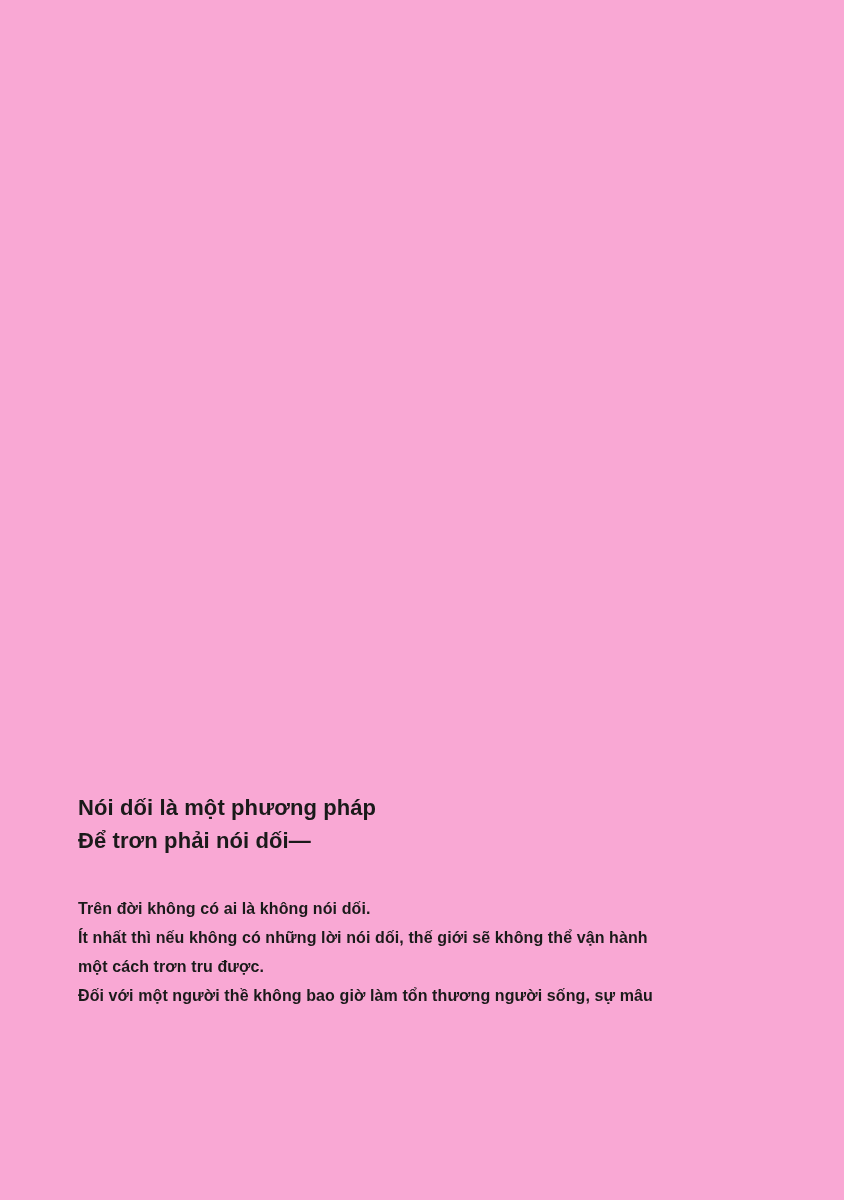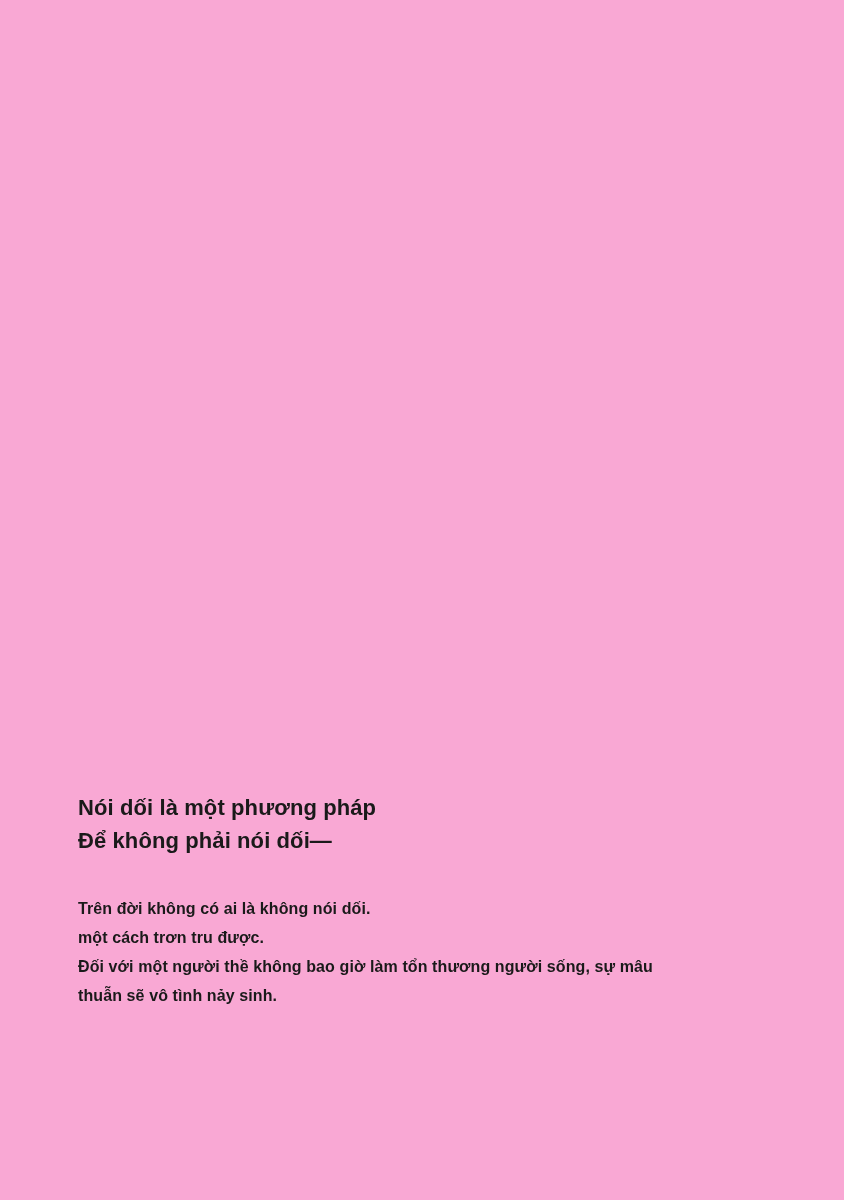--- a/index.html
+++ b/index.html
@@ -39,20 +39,20 @@
     white-space: nowrap;
     letter-spacing: 0.1px;
   }
 </style>
 </head>
 <body>
 
 <div class="page">
   <div class="text-block">
     <div class="title-line">Nói dối là một phương pháp</div>
-    <div class="title-line">Để không phải nói dối—</div>
+    <div class="title-line">Để trơn phải nói dối—</div>
     <div class="title-gap"></div>
     <div class="body-line">Trên đời không có ai là không nói dối.</div>
+    <div class="body-line">Ít nhất thì nếu không có những lời nói dối, thế giới sẽ không thể vận hành</div>
     <div class="body-line">một cách trơn tru được.</div>
     <div class="body-line">Đối với một người thề không bao giờ làm tổn thương người sống, sự mâu</div>
-    <div class="body-line">thuẫn sẽ vô tình nảy sinh.</div>
   </div>
 </div>
 
 </body></html>

